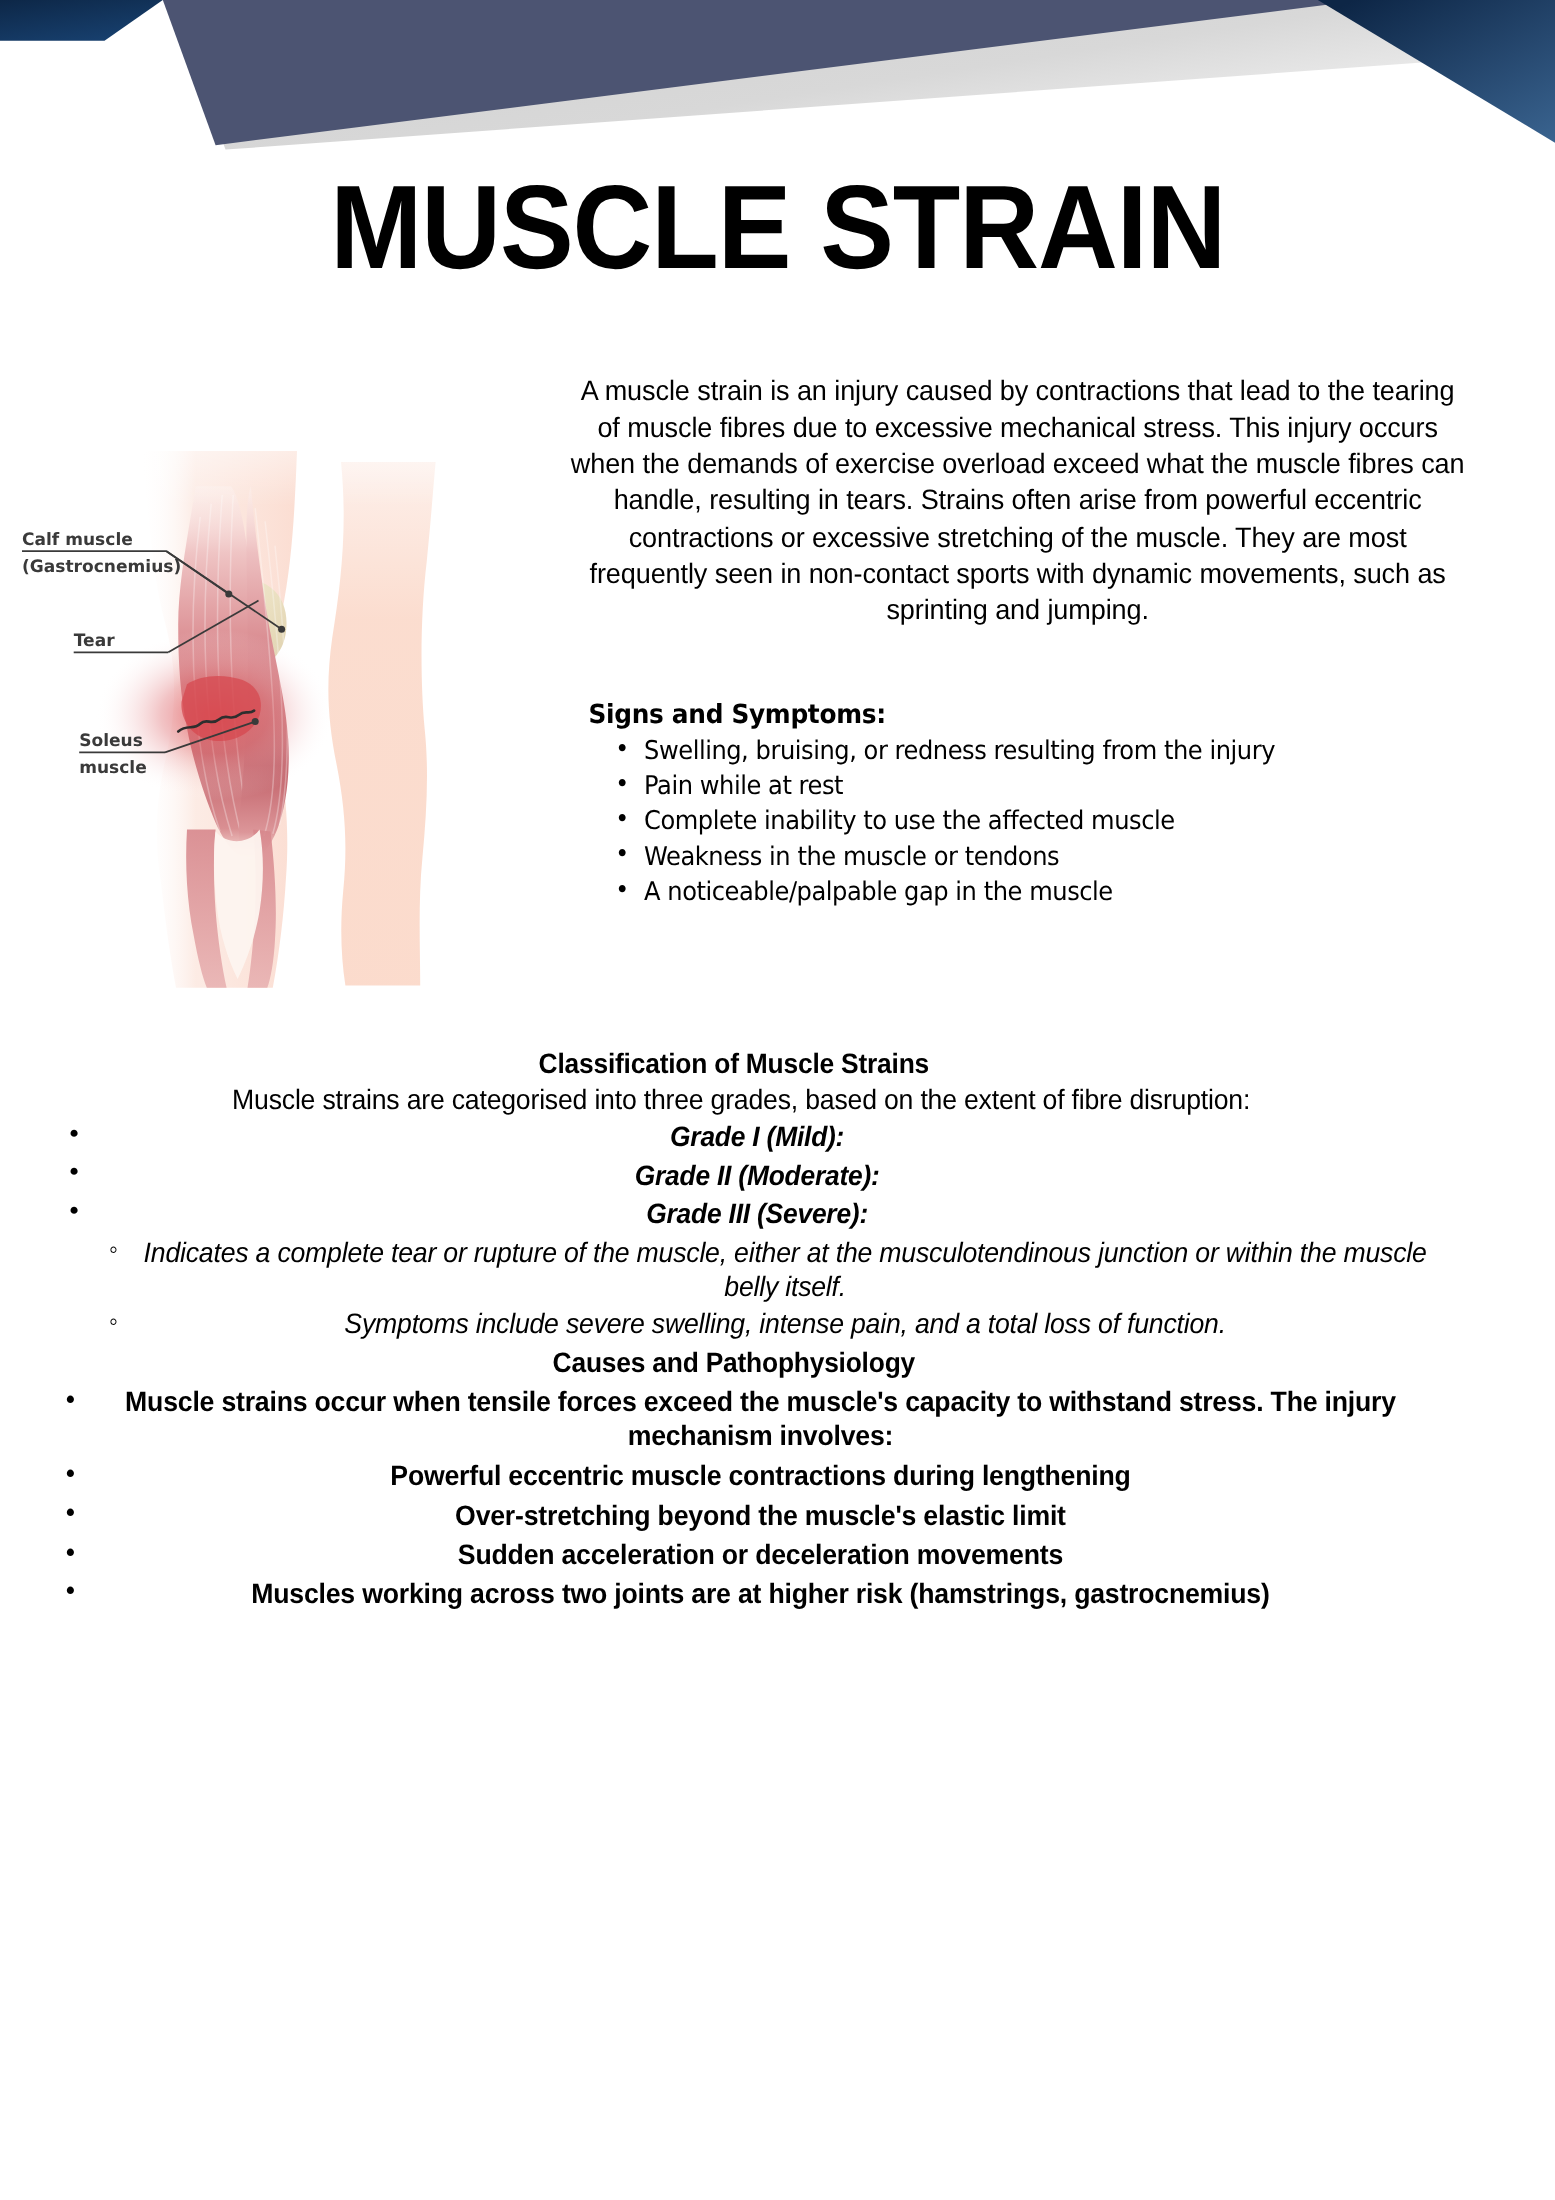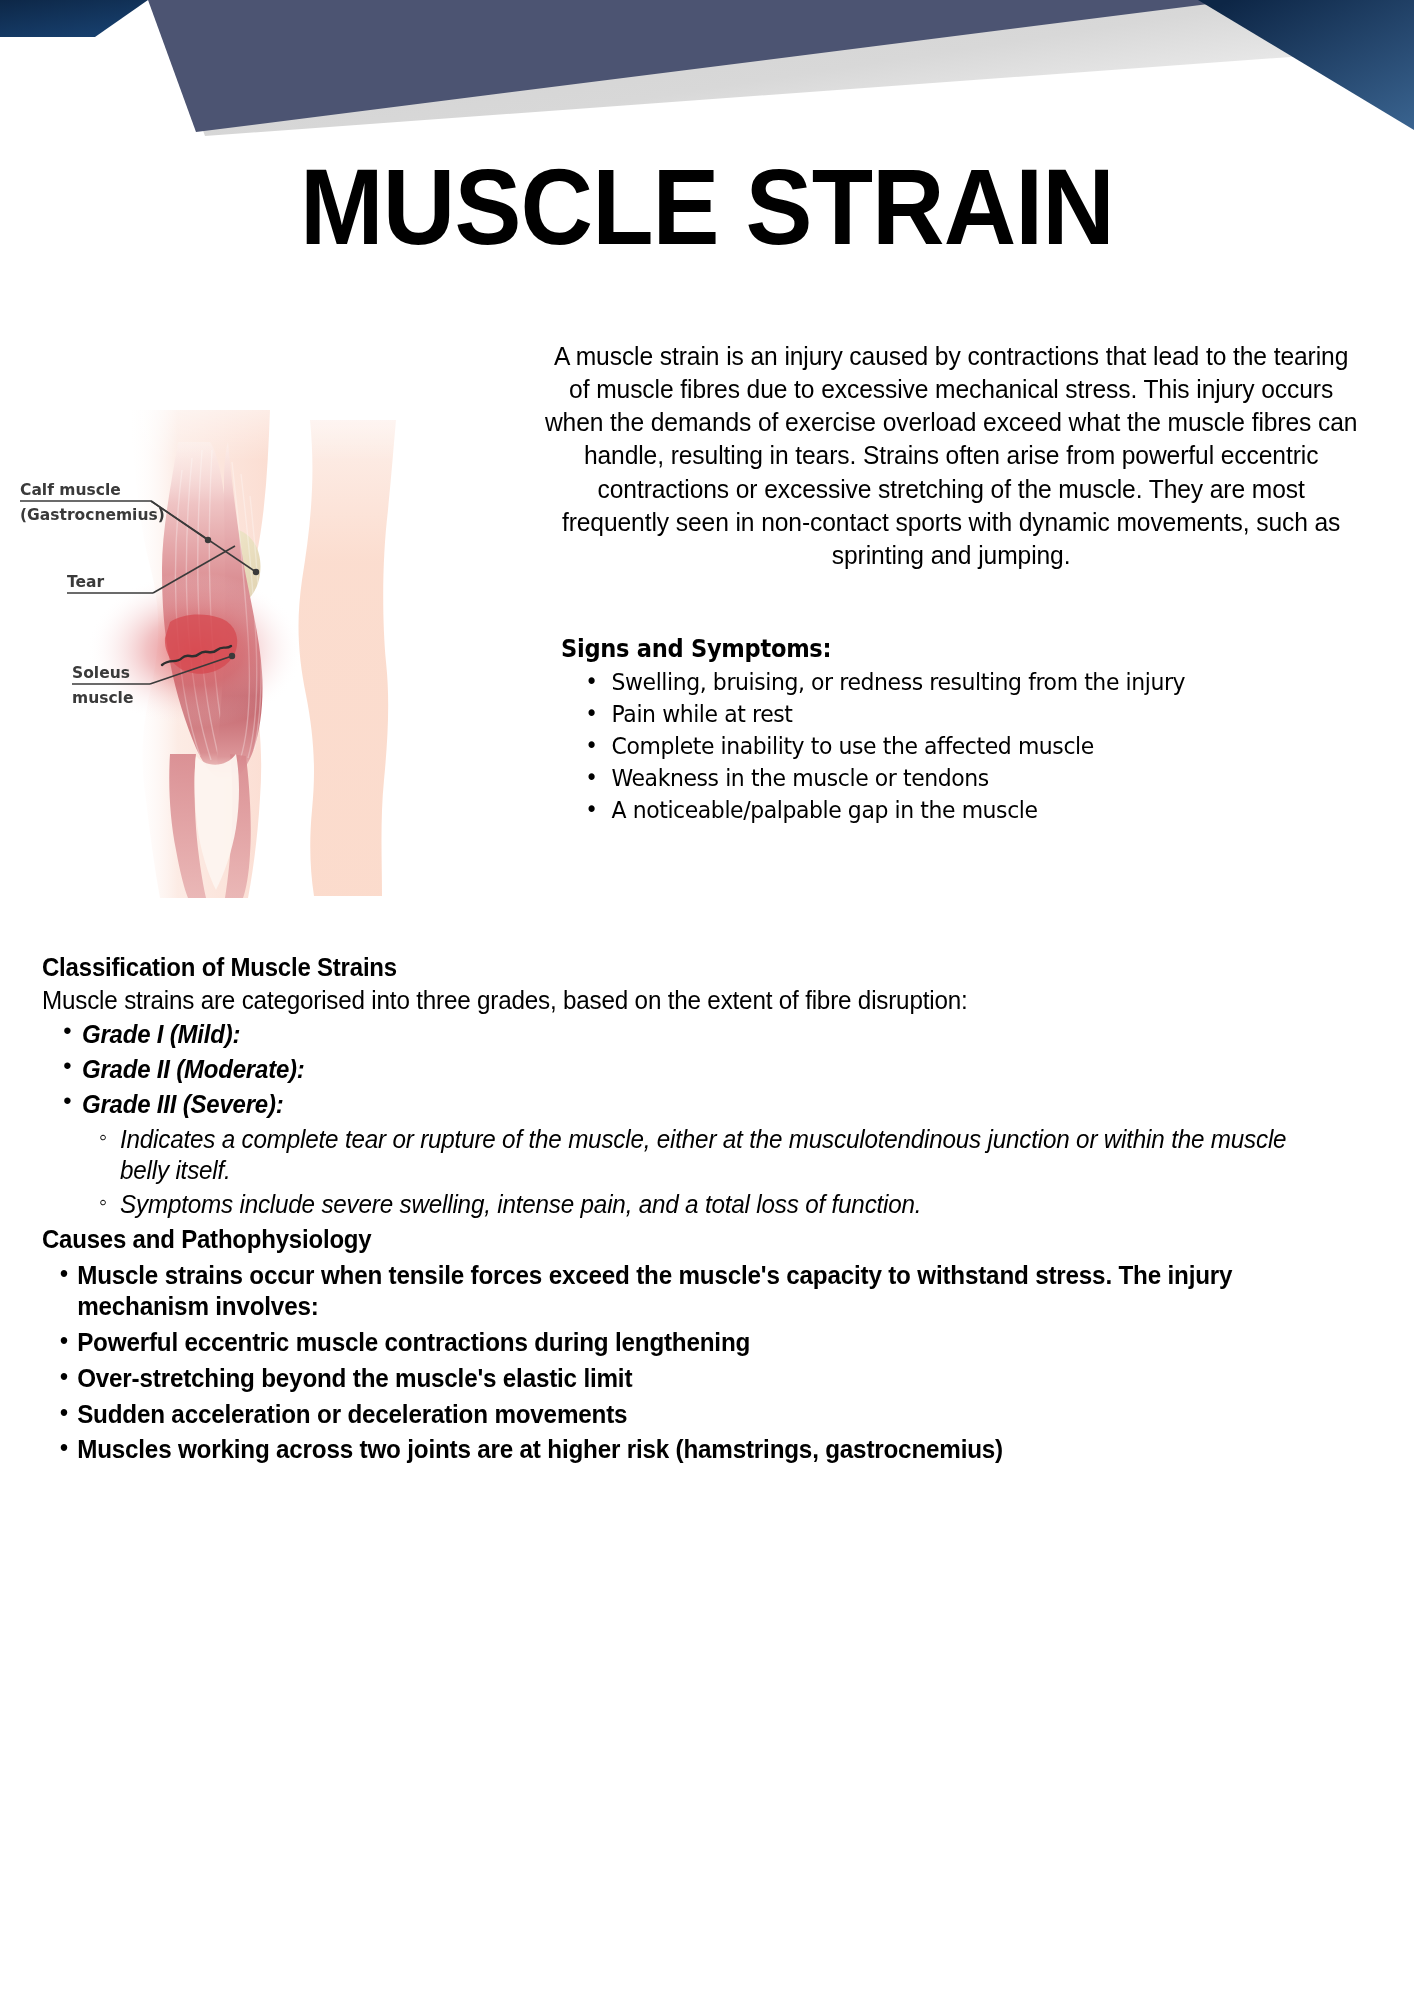--- a/index.html
+++ b/index.html
@@ -40,21 +40,21 @@
     top:320px; left:0; width:1414px; height:610px;
   }
 
   #anatomy-figure {
     position:absolute; left:10px; top:30px;
     width:540px; height:580px;
   }
   #anatomy-figure svg { display:block; }
 
   #intro-column {
-    position:absolute; left:541px; top:20px; width:850px;
+    position:absolute; left:515px; top:20px; width:850px;
   }
 
   #intro-paragraph {
     font-family:"Liberation Sans", sans-serif;
     font-size:25.5px;
     line-height:1.30;
     text-align:center;
     color:#000;
     letter-spacing:-0.1px;
     transform:scaleX(0.965);
@@ -87,21 +87,21 @@
   }
   ul.sym-list li::before {
     content:"•";
     position:absolute; left:26px; top:-1px;
     font-size:23px;
   }
 
   
   #body-region {
     position:absolute;
-    top:952px; left:42px; width:1330px;
+    top:952px; left:42px; width:1330px;text-align:center;
   }
 
   .sec-heading {
     font-family:"Liberation Sans", sans-serif;
     font-weight:bold;
     font-size:25.5px;
     line-height:1.22;
     letter-spacing:-0.2px;
     transform:scaleX(0.94);
     transform-origin:left top;

